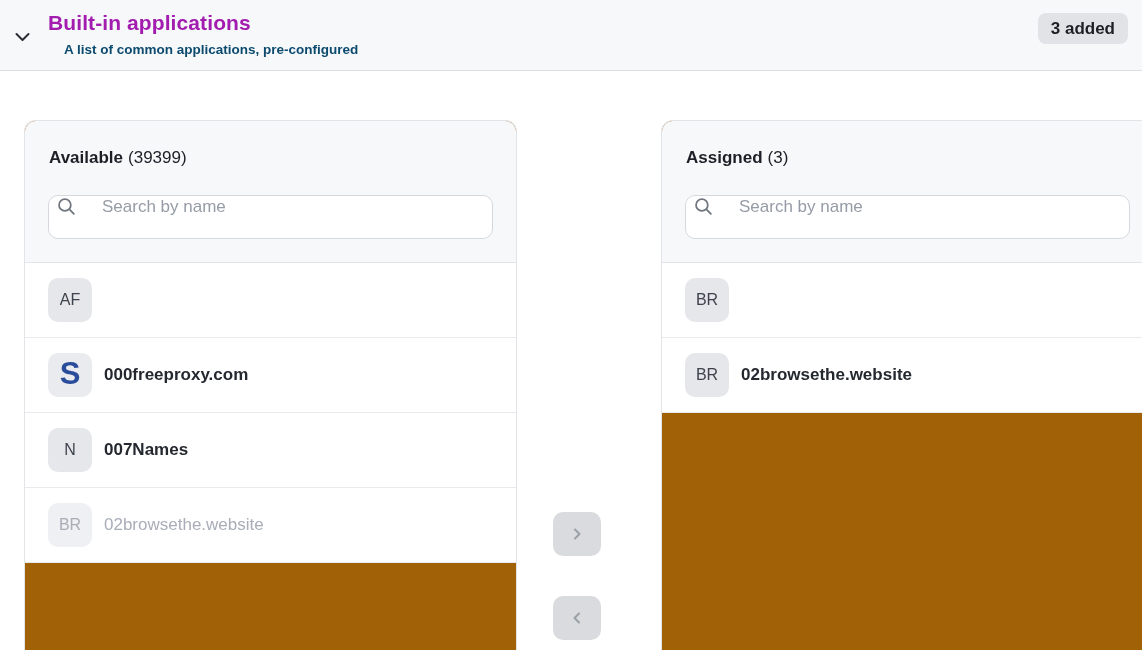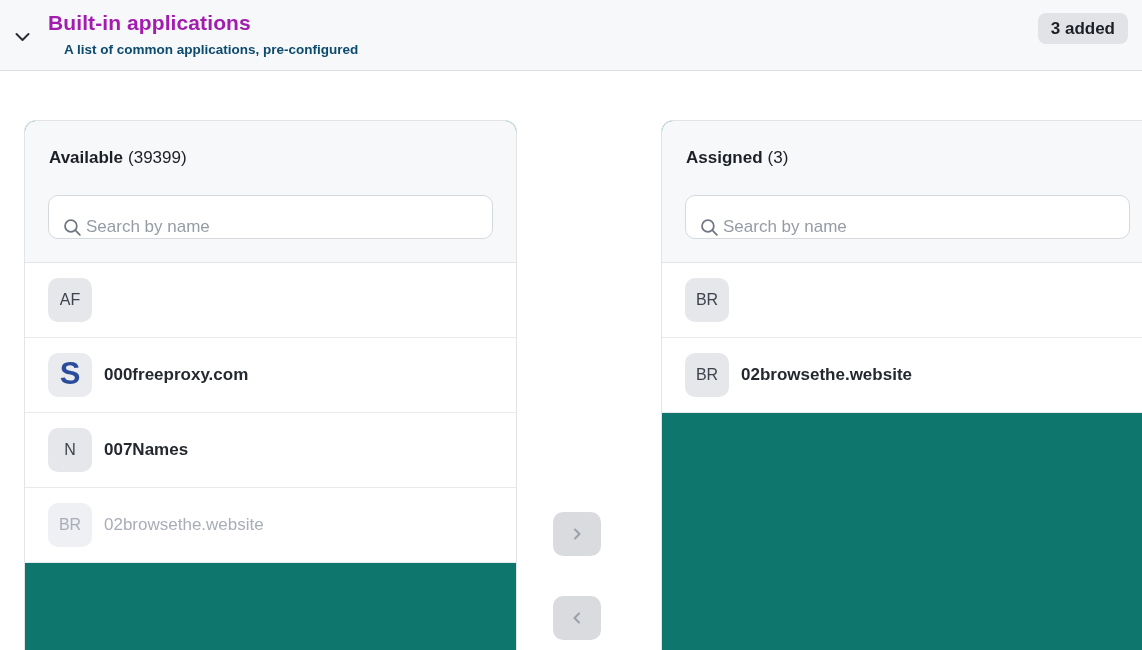--- a/index.html
+++ b/index.html
@@ -10,32 +10,32 @@
   .page-header{position:absolute;left:0;top:0;width:1142px;height:71px;background:#f7f8fa;
                border-bottom:1px solid #dcdee2;box-sizing:border-box;}
   .collapse-btn{position:absolute;left:9px;top:25px;width:26px;height:24px;background:none;border:none;
                 padding:0;cursor:pointer;display:flex;align-items:center;justify-content:center;}
   .header-title{position:absolute;left:48px;top:11px;font-size:21px;font-weight:700;color:#a21caf;letter-spacing:.1px;}
   .header-sub{position:absolute;left:48px;top:42px;font-size:13.5px;font-weight:600;color:#0c4a6e;margin-left:16px;}
   .badge{position:absolute;right:14px;top:13px;height:31px;padding:0 13px;background:#e2e3e7;border-radius:8px;
          font-size:17px;font-weight:700;color:#1c2026;display:flex;align-items:center;}
 
   
-  .panel{position:absolute;top:120px;width:493px;height:530px;background:#0f766e;
+  .panel{position:absolute;top:120px;width:493px;height:530px;background:#a16207;
          border:1px solid #e2e4e8;border-bottom:none;border-radius:12px 12px 0 0;
          box-sizing:border-box;overflow:hidden;}
   .panel-available{left:24px;}
   .panel-assigned{left:661px;}
   .panel-head{height:142px;background:#f7f8f9;border-bottom:1px solid #e2e4e8;
               padding:27px 23px 0 23px;box-sizing:border-box;}
   .panel-title{font-size:17px;color:#1c2026;margin:0 0 27px 1px;}
   .panel-title .t{font-weight:700;}
   .panel-title .c{font-weight:400;margin-left:5px;}
   .searchbox{height:44px;background:#ffffff;border:1.5px solid #d5d8dd;border-radius:10px;
-             display:flex;align-items:flex-end;padding:0 13px;gap:1px;box-sizing:border-box;}
+             display:flex;align-items:flex-start;padding:0 7px;gap:23px;box-sizing:border-box;}
   .searchbox input{flex:1;border:none;outline:none;background:transparent;font-size:17px;color:#30343b;
                    font-family:"Liberation Sans",sans-serif;min-width:0;}
   .searchbox input::placeholder{color:#969ca6;}
 
   
   .row{height:75px;display:flex;align-items:center;gap:12px;padding:0 23px;
        border-bottom:1px solid #e9eaed;box-sizing:border-box;background:#fff;cursor:pointer;}
   .avatar{width:44px;height:44px;border-radius:10px;background:#e5e7ea;color:#3e434d;
           font-size:16px;font-weight:500;display:flex;align-items:center;justify-content:center;flex:none;}
   .avatar.logo-s{background:#e9ebee;color:#2a4c9b;font-weight:800;font-size:31px;padding-bottom:2px;box-sizing:border-box;}

